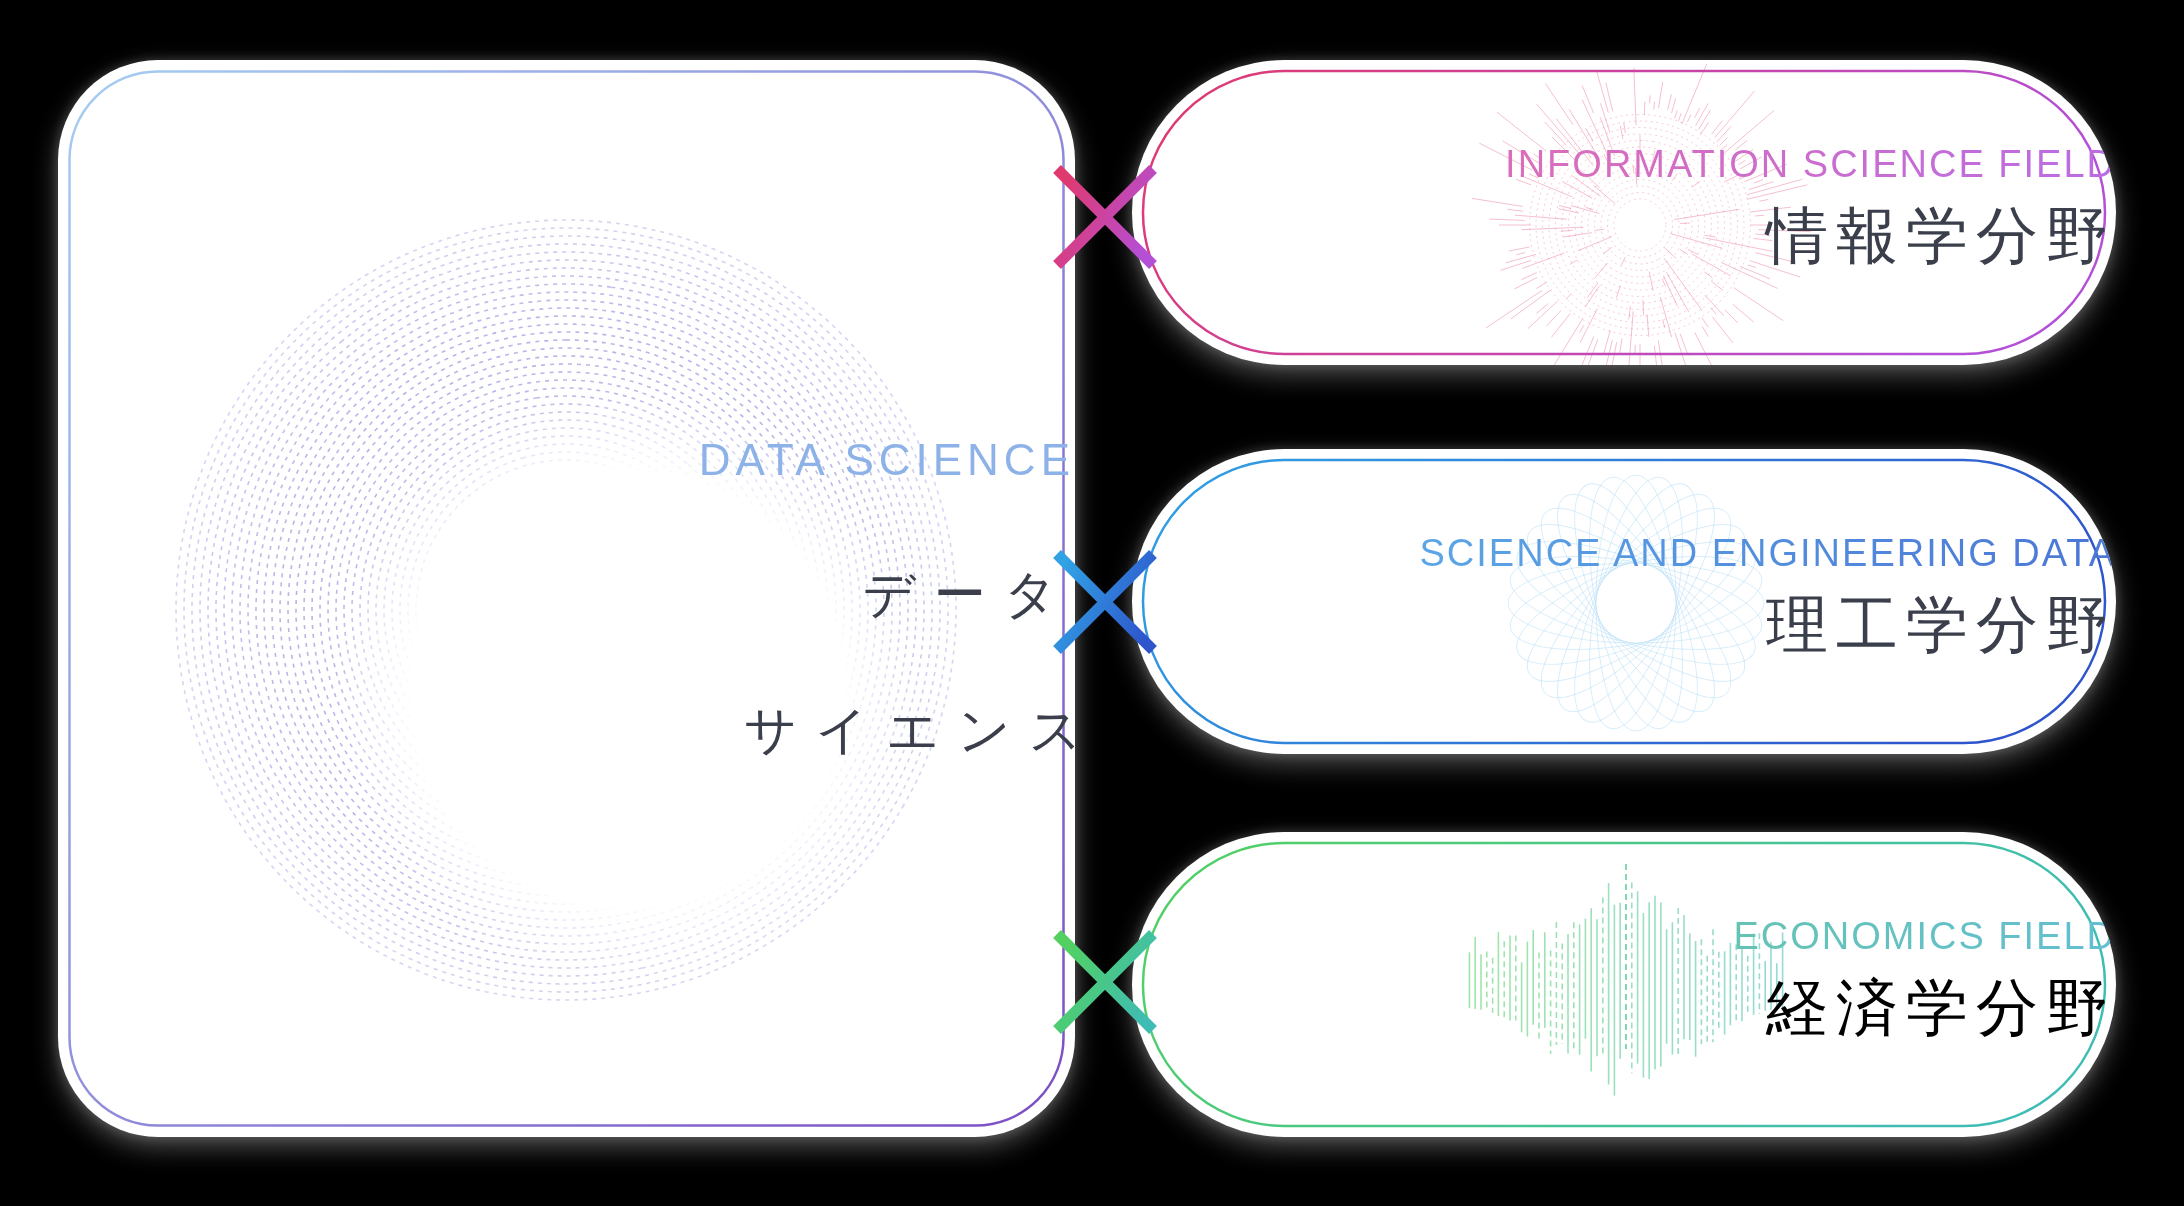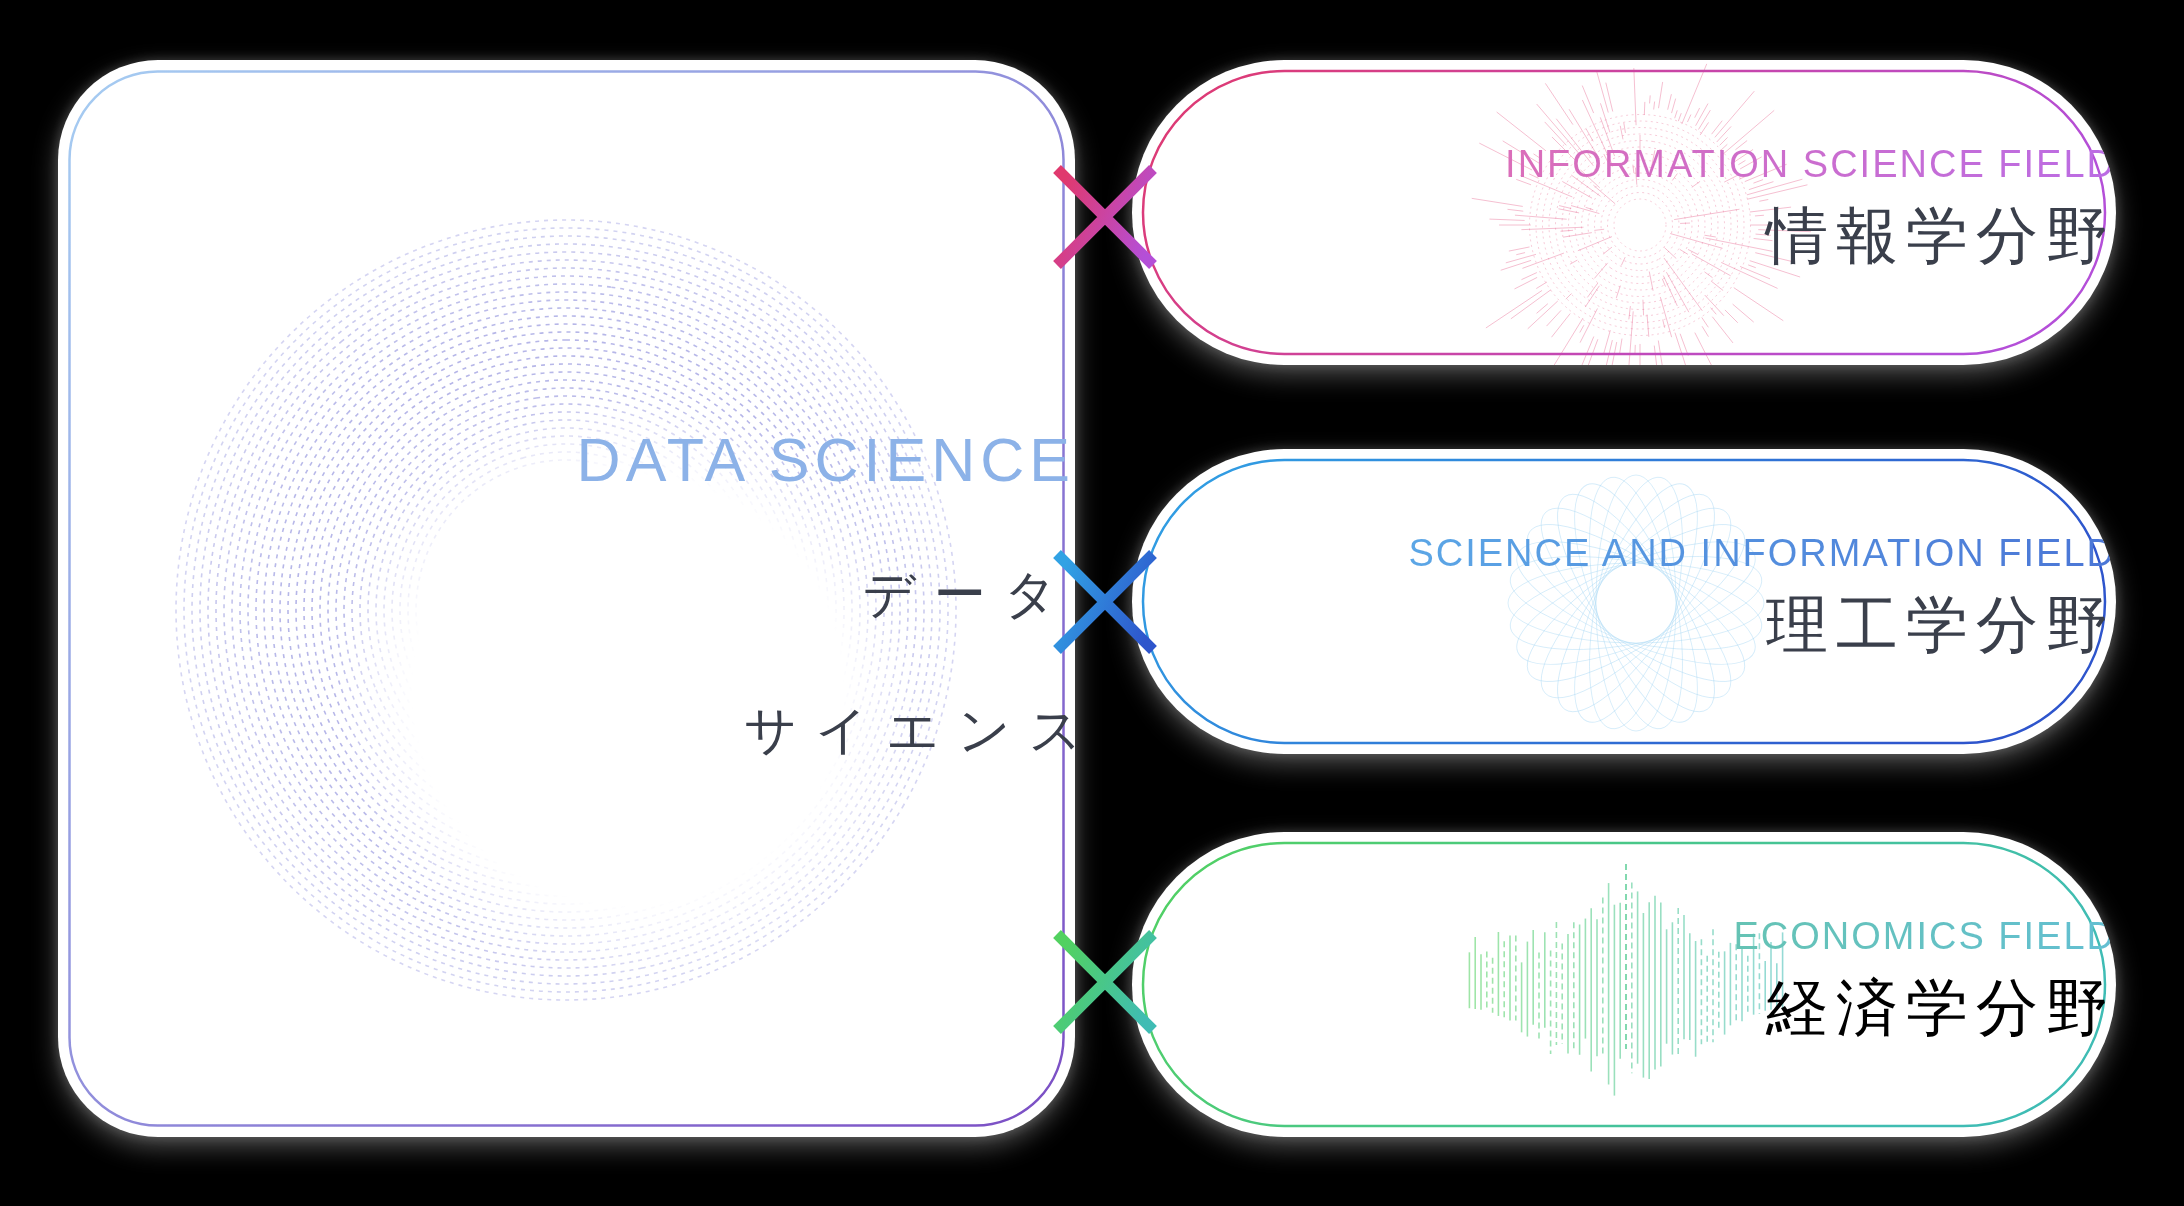--- a/index.html
+++ b/index.html
@@ -7,21 +7,21 @@
          font-family:"Liberation Sans","DejaVu Sans",sans-serif;}
   .card{position:absolute;background:#ffffff;overflow:hidden;
         box-shadow:0 10px 26px rgba(255,255,255,.30), 0 0 12px rgba(255,255,255,.18);}
   .main-card{left:58px;top:60px;width:1017px;height:1077px;border-radius:100px;}
   .field-card{left:1132px;width:984px;height:305px;border-radius:152.5px;}
   .field-card.f0{top:60px;}
   .field-card.f1{top:449px;}
   .field-card.f2{top:832px;}
   .border-svg,.deco-svg{position:absolute;left:0;top:0;}
   .txt{position:absolute;left:0;width:100%;text-align:right;white-space:nowrap;}
-  .main-title-en{top:360px;font-size:61px;line-height:80px;font-weight:400;letter-spacing:5px;}
+  .main-title-en{top:360px;font-size:44px;line-height:80px;font-weight:400;letter-spacing:5px;}
   .main-title-jp{font-size:52px;line-height:104px;font-weight:400;letter-spacing:18px;}
   .main-title-jp.l1{top:482px;}
   .main-title-jp.l2{top:618px;}
   .field-label-en{top:80px;font-size:38px;line-height:48px;font-weight:400;letter-spacing:2px;background-image:none;}
   .field-label-jp{top:136px;font-size:62px;line-height:80px;font-weight:400;letter-spacing:8px;}
   @supports ((-webkit-background-clip:text) or (background-clip:text)){
     .grad-text{background-image:var(--g);-webkit-background-clip:text;background-clip:text;
                color:transparent !important;-webkit-text-fill-color:transparent;}
   }
   .white-hole{position:absolute;left:278px;top:338px;width:584px;height:584px;pointer-events:none;
@@ -296,21 +296,21 @@
       </svg>
     <svg class="border-svg" width="984" height="305" viewBox="0 0 984 305">
       <defs>
         <linearGradient id="gf1" x1="0" y1="0" x2="1" y2="0.25">
           <stop offset="0" stop-color="#31a2e4"></stop>
           <stop offset="1" stop-color="#2e55cc"></stop>
         </linearGradient>
       </defs>
       <rect x="11" y="11" width="962" height="283" rx="141.5" fill="none" stroke="url(#gf1)" stroke-width="2.5"></rect>
     </svg>
-    <div class="txt field-label-en grad-text" style="color: rgb(98, 185, 236); --g: linear-gradient(90deg, #62b9ec, #4b76d6);">SCIENCE AND INFORMATION FIELD</div>
+    <div class="txt field-label-en grad-text" style="color: rgb(98, 185, 236); --g: linear-gradient(90deg, #62b9ec, #4b76d6);">SCIENCE AND ENGINEERING DATA</div>
     <div class="txt field-label-jp jp" style="color: rgb(58, 63, 75);">理工学分野</div>
   </section>
 
   <section class="card field-card f2">
     <svg class="deco-svg" id="deco2" width="984" height="305" viewBox="0 0 984 305">
         <line x1="337.4" y1="120.31749789937568" x2="337.4" y2="176.21596898247458" stroke="rgb(82,209,96)" stroke-width="1.6" opacity="0.55" stroke-dasharray="none"></line>
         <line x1="343.20000000000005" y1="105.06807601806022" x2="343.20000000000005" y2="176.96523039887396" stroke="rgb(82,209,98)" stroke-width="1.6" opacity="0.55" stroke-dasharray="none"></line>
         <line x1="349" y1="122.3065156789854" x2="349" y2="177.81166502182236" stroke="rgb(81,208,99)" stroke-width="1.6" opacity="0.55" stroke-dasharray="none"></line>
         <line x1="354.8" y1="119.46489768133686" x2="354.8" y2="178.76053261624264" stroke="rgb(81,208,101)" stroke-width="1.6" opacity="0.55" stroke-dasharray="6 4"></line>
         <line x1="360.6" y1="125.63731500790036" x2="360.6" y2="180.640342373397" stroke="rgb(81,207,102)" stroke-width="1.6" opacity="0.55" stroke-dasharray="6 4"></line>

